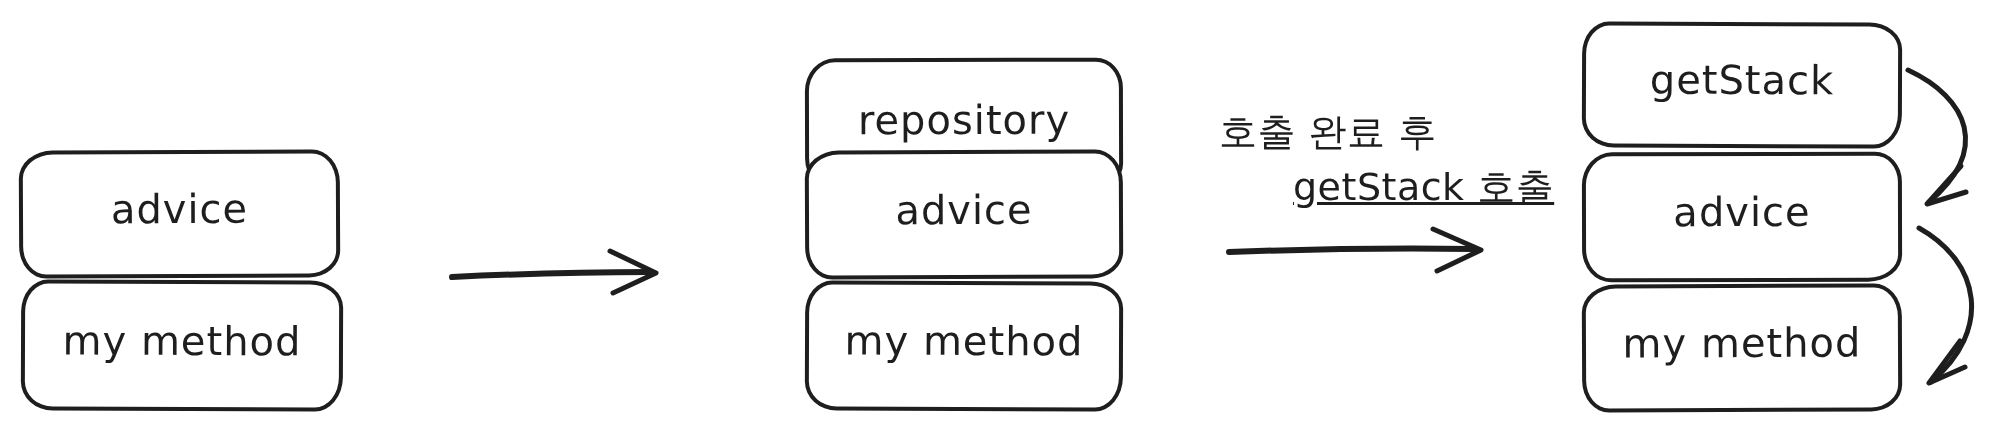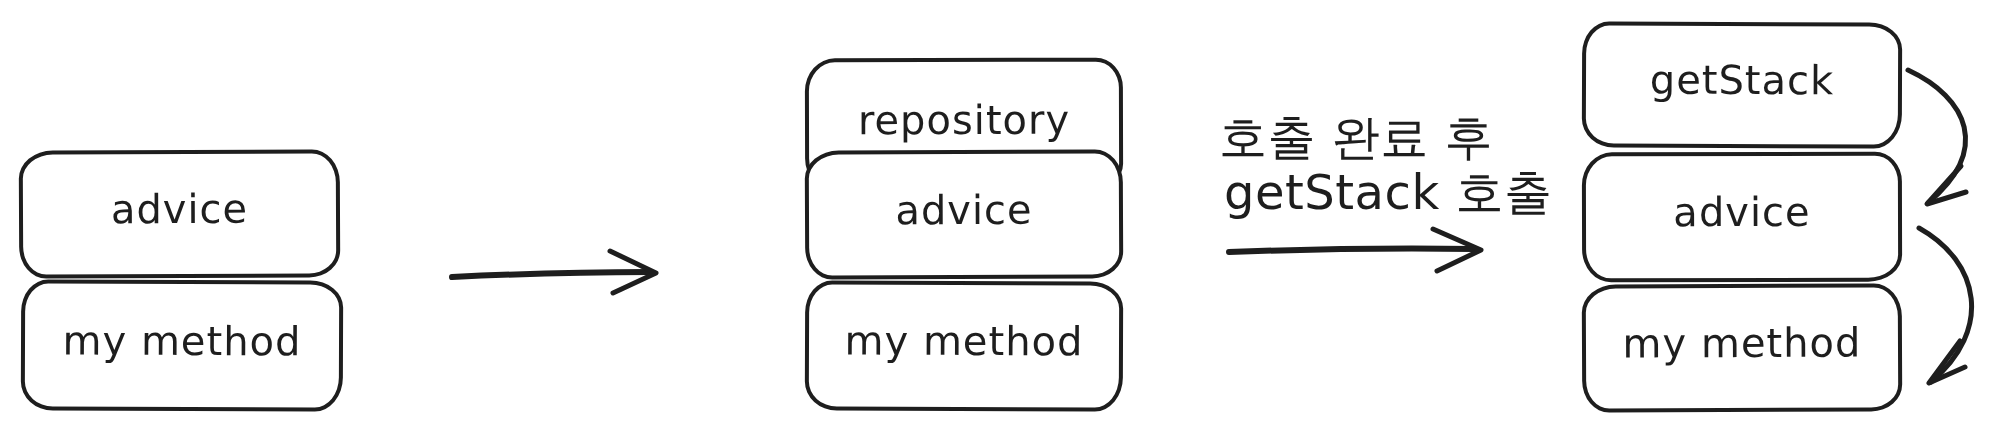--- a/index.html
+++ b/index.html
@@ -30,21 +30,21 @@
   .r2 { border-radius: 27px 33px 28px 32px / 32px 27px 34px 29px; transform: rotate(0.2deg); }
   .r3 { border-radius: 30px 27px 34px 29px / 33px 30px 27px 33px; transform: rotate(-0.15deg); }
   .box-label {
     font-size: 40px;
     letter-spacing: 1px;
     margin-bottom: 10px;
     white-space: nowrap;
   }
   .arrow-label {
     position: absolute;
-    font-size: 48px;
+    font-size: 38px;
     letter-spacing: 0.5px;
     white-space: nowrap;
     line-height: 1.0;
   }
   .arrows-overlay {
     position: absolute;
     left: 0;
     top: 0;
     width: 1995px;
     height: 431px;
@@ -94,21 +94,21 @@
       <span class="box-label">advice</span>
     </div>
     <div class="box r1" style="left:1582px; top:284px; width:320px; height:128px;">
       <span class="box-label">my method</span>
     </div>
   </div>
 
 
   <div class="arrow-label" style="left:1219px; top:113px;">호출 완료 후</div>
 
-  <div class="arrow-label" style="left:1224px; top:168px;">getStack 호출</div>
+  <div class="arrow-label" style="left:1293px; top:168px;text-decoration:underline;">getStack 호출</div>
 
   <svg class="arrows-overlay" viewBox="0 0 1995 431">
 
     <g>
       <path class="stroke shaft" d="M452,277 C515,274 585,272 651,272"></path>
       <path class="stroke head" d="M610,251 L656,273 L613,293"></path>
     </g>
 
     <g>
       <path class="stroke shaft" d="M1229,252 C1310,249 1395,248 1474,249"></path>

